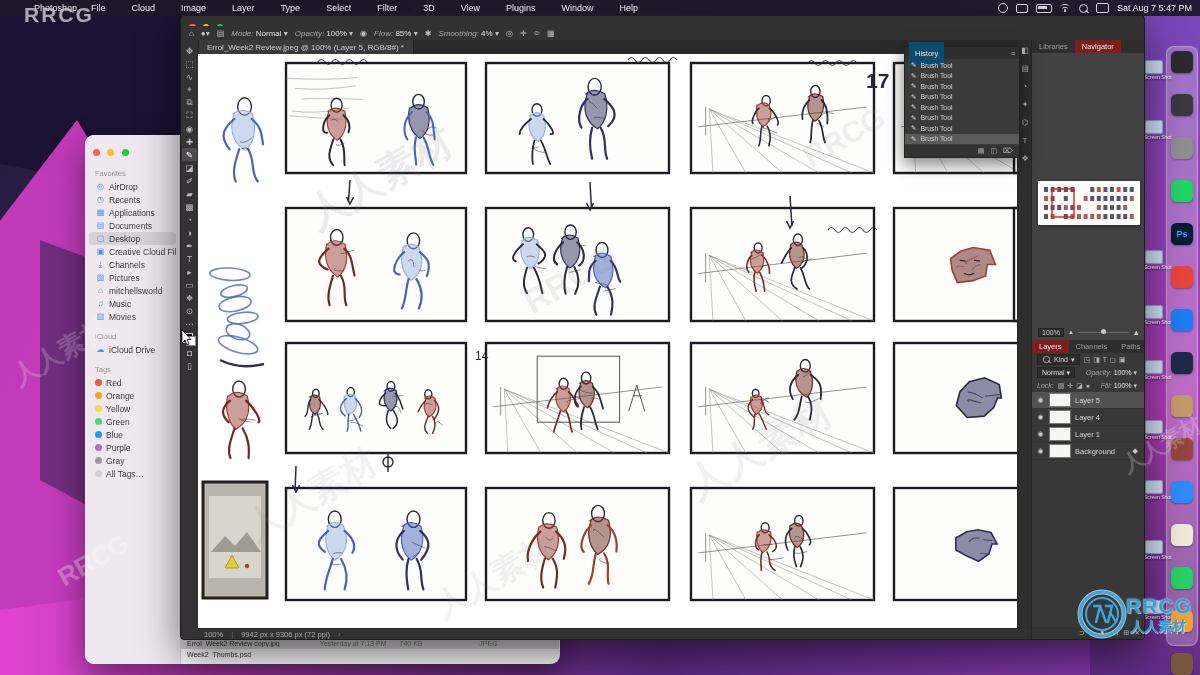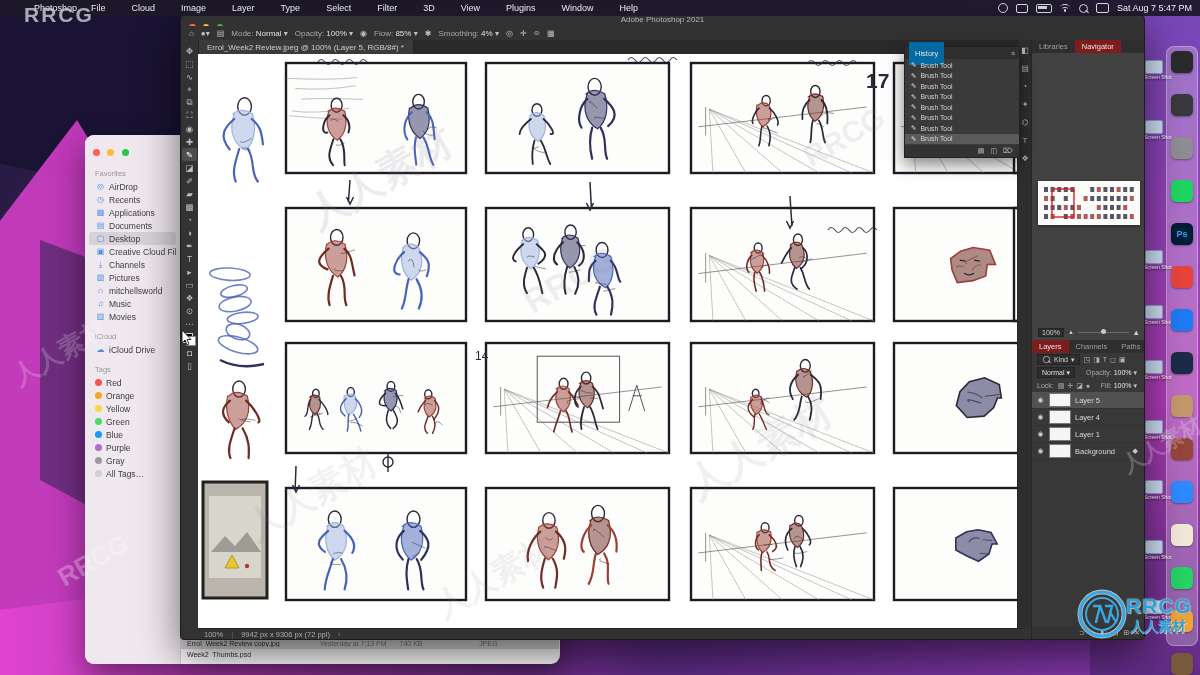--- a/index.html
+++ b/index.html
@@ -42,41 +42,41 @@
   .f-name{width:150px;white-space:nowrap;overflow:hidden;}
   .f-col{width:90px;color:#777;white-space:nowrap;overflow:hidden;}
   
   .ps{position:absolute;left:180px;top:12px;width:965px;height:628px;background:#323232;
       border-radius:8px 8px 4px 4px;box-shadow:0 16px 40px rgba(0,0,0,.55);z-index:20;overflow:hidden;
       border:1px solid #1c1c1c;box-sizing:border-box;}
   .ps-title{position:absolute;left:0;top:0;right:0;height:13px;background:#323232;border-bottom:1px solid #262626;}
   .ps-title .t{position:absolute;left:0;right:0;top:2px;text-align:center;font-size:8px;color:#b5b5b5;}
   .ps-opts{position:absolute;left:0;top:13px;right:0;height:14px;background:#323232;border-bottom:1px solid #222;
            display:flex;align-items:center;font-size:8px;color:#c6c6c6;gap:7px;padding-left:8px;}
-  .opt-lab{color:#a8a8a8;}
+  .opt-lab{color:#a8a8a8;font-style:italic;}
   .opt-val{color:#e0e0e0;}
   .opt-ico{color:#c0c0c0;font-size:8px;}
   .ps-tabs{position:absolute;left:17px;top:27px;right:0;height:14px;background:#2a2a2a;}
   .ps-tab{position:absolute;left:0;top:0;height:14px;background:#3a3a3a;border-right:1px solid #222;
           font-size:8px;color:#cfcfcf;display:flex;align-items:center;padding:0 9px;}
   .ps-tools{position:absolute;left:0;top:27px;width:17px;bottom:0;background:#333333;border-right:1px solid #262626;
             display:flex;flex-direction:column;align-items:center;padding-top:4px;}
   .tool{width:15px;height:13px;display:flex;align-items:center;justify-content:center;font-size:8.5px;color:#bdbdbd;}
   .tool.sel{background:#4d4d4d;color:#fff;border-radius:2px;}
   .swatch{position:relative;width:13px;height:13px;margin-top:3px;}
   .swatch .fg{position:absolute;left:0;top:0;width:8px;height:8px;background:#0a0a0a;border:1px solid #cfcfcf;}
   .swatch .bg2{position:absolute;right:0;bottom:0;width:8px;height:8px;background:#fff;border:1px solid #888;}
   .ps-canvas{position:absolute;left:17px;top:41px;width:819px;height:577px;background:#ffffff;overflow:hidden;}
   .ps-status{position:absolute;left:17px;bottom:0;width:819px;height:10px;background:#323232;border-top:1px solid #262626;
              display:flex;align-items:center;font-size:7.5px;color:#ababab;gap:8px;padding-left:6px;}
   
   .hist{position:absolute;left:723px;top:33px;width:114px;height:110px;background:#3a3a3a;border:1px solid #222;
         box-shadow:0 6px 16px rgba(0,0,0,.5);z-index:5;}
   .hist-head{height:12px;background:#2e2e2e;display:flex;align-items:center;justify-content:space-between;padding:0 4px;}
-  .hist-tab{font-size:7.5px;color:#e2e2e2;background:#0369a1;padding:7px 6px;}
+  .hist-tab{font-size:7.5px;color:#e2e2e2;background:#0c4a6e;padding:7px 6px;}
   .hist-rows{padding-top:1px;}
   .h-row{display:flex;align-items:center;height:10.5px;font-size:6.8px;color:#d5d5d5;padding-left:6px;gap:4px;}
   .h-row.sel{background:#5a5a5a;}
   .h-ico{font-size:6.5px;color:#e8e8e8;}
   .hist-foot{position:absolute;bottom:0;left:0;right:0;height:12px;background:#333;display:flex;justify-content:flex-end;
              align-items:center;gap:6px;padding-right:6px;color:#bdbdbd;font-size:7px;}
   
   .strip{position:absolute;left:836px;top:27px;width:14px;bottom:10px;background:#2e2e2e;border-left:1px solid #262626;
          display:flex;flex-direction:column;align-items:center;padding-top:6px;gap:9px;color:#b8b8b8;font-size:8px;}
   .dock-r{position:absolute;left:850px;top:27px;width:114px;bottom:0;background:#383838;border-left:1px solid #262626;}
@@ -303,21 +303,20 @@
       </div>
   </div>
 
   <div class="ps">
     <div class="ps-title">
       <span style="position:absolute;left:8px;top:3px;">
         <span class="tl" style="width:6.5px;height:6.5px;background:#ff5f57"></span>
         <span class="tl" style="width:6.5px;height:6.5px;background:#febc2e"></span>
         <span class="tl" style="width:6.5px;height:6.5px;background:#28c840"></span>
       </span>
-      <span class="t">Adobe Photoshop 2021</span>
     </div>
 
     <div class="ps-opts">
       <span class="opt-ico">⌂</span>
       <span class="opt-ico">●▾</span>
       <span class="opt-ico">▤</span>
       <span><span class="opt-lab">Mode:</span>
             <span class="opt-val">Normal</span> <span class="opt-ico">▾</span></span>
       <span><span class="opt-lab">Opacity:</span>
             <span class="opt-val">100%</span> <span class="opt-ico">▾</span></span>

